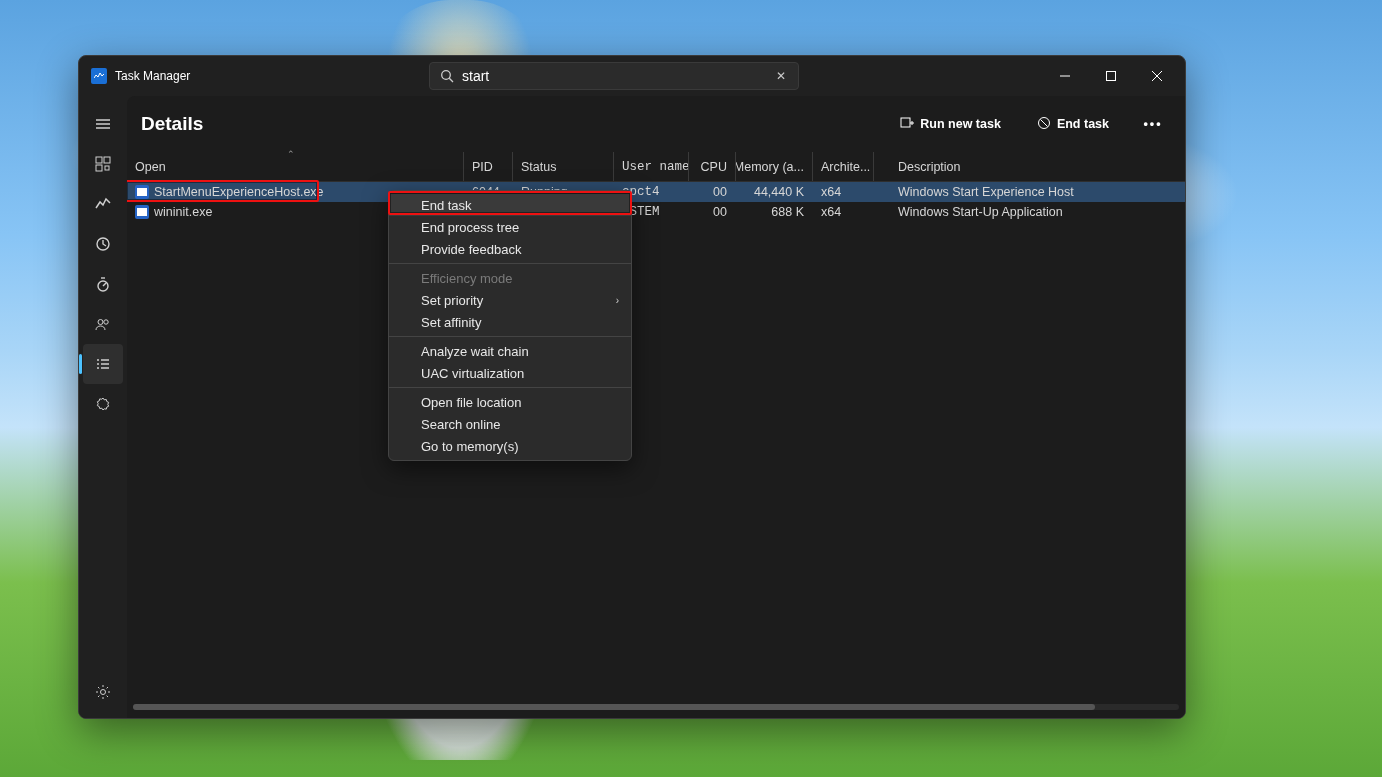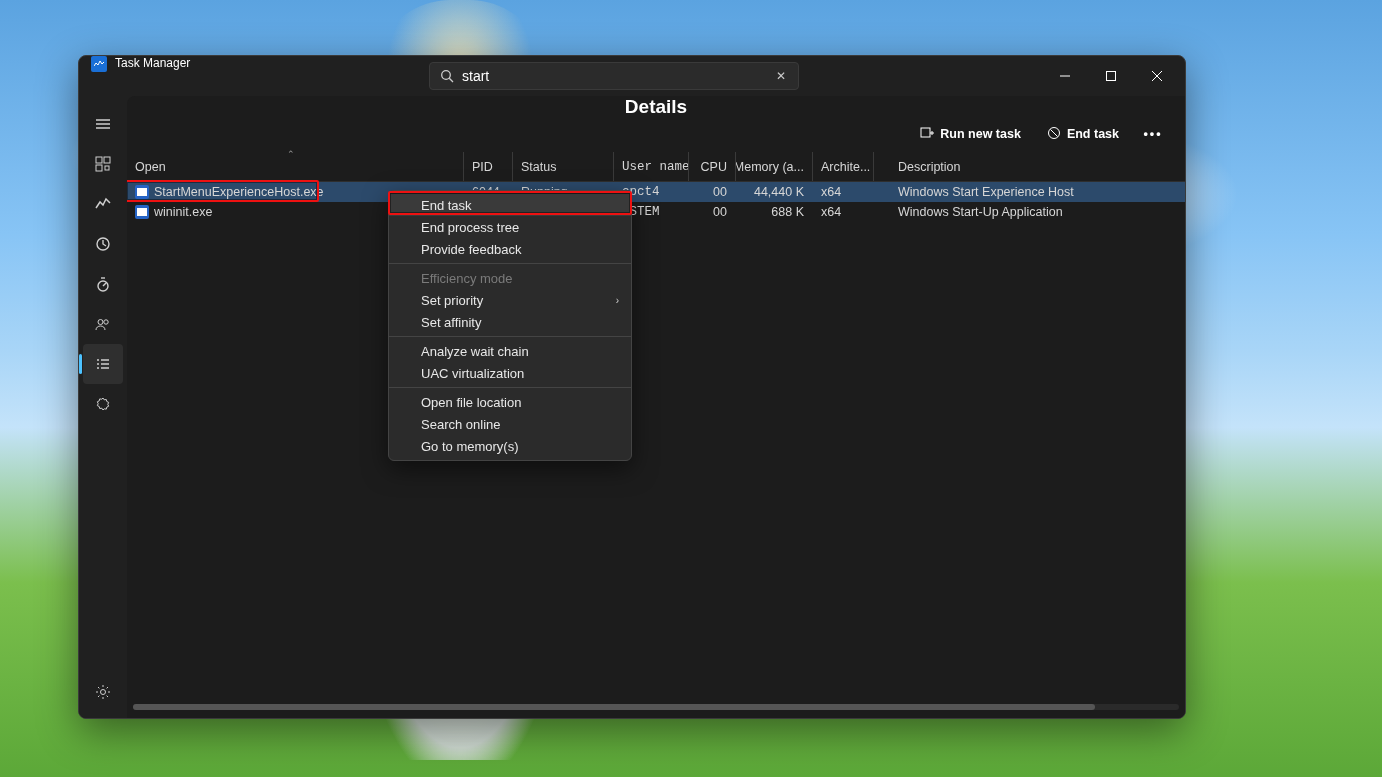--- a/index.html
+++ b/index.html
@@ -45,21 +45,21 @@
     border-radius: 8px;
     box-shadow: 0 12px 40px rgba(0,0,0,0.45);
     display: flex;
     flex-direction: column;
     overflow: hidden;
   }
 
   .titlebar {
     height: 40px;
     display: flex;
-    align-items: flex-start;
+    align-items: center;
     padding: 0 5px 0 12px;
     color: #fff;
     font-size: 12px;
     position: relative;
   }
   .titlebar .app-icon {
     width: 16px; height: 16px;
     background: #1a6fd6;
     border-radius: 2px;
     margin-right: 8px;
@@ -144,23 +144,22 @@
     min-width: 0;
   }
   .breadcrumb {
     height: 56px;
     display: flex;
     align-items: center;
     padding: 0 14px;
     font-size: 19px;
     font-weight: 600;
     color: #fff;
-    flex-direction: column;
-  }
-  .toolbar { margin-left: auto; display: flex; align-items: center; gap: 6px; justify-content: space-between; }
+  }
+  .toolbar { margin-left: auto; display: flex; align-items: center; gap: 16px; justify-content: space-between; }
   .tbtn {
     height: 32px;
     padding: 0 10px;
     display: flex; align-items: center; gap: 6px;
     color: #fff; font-size: 12.5px;
     border: 1px solid #3a3a3a;
     border-radius: 4px;
     background: #2b2b2b;
   }
   .tbtn.flat { border: none; background: transparent; }

